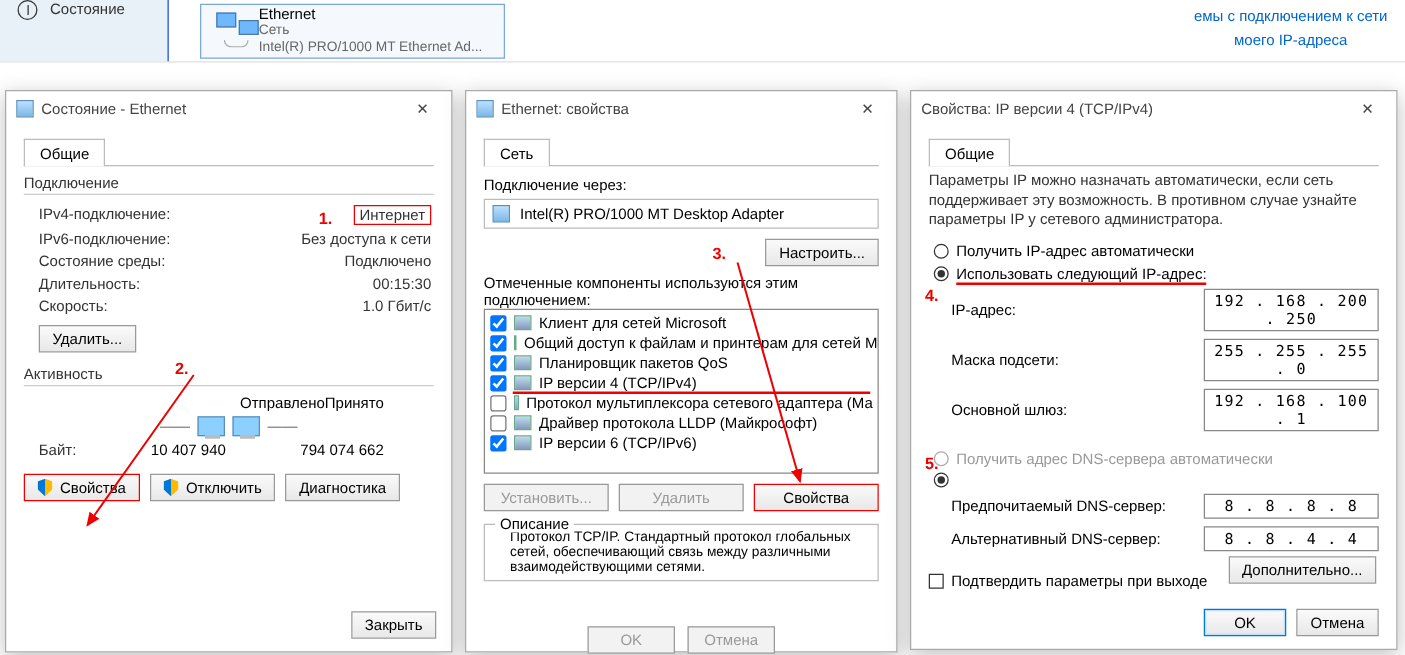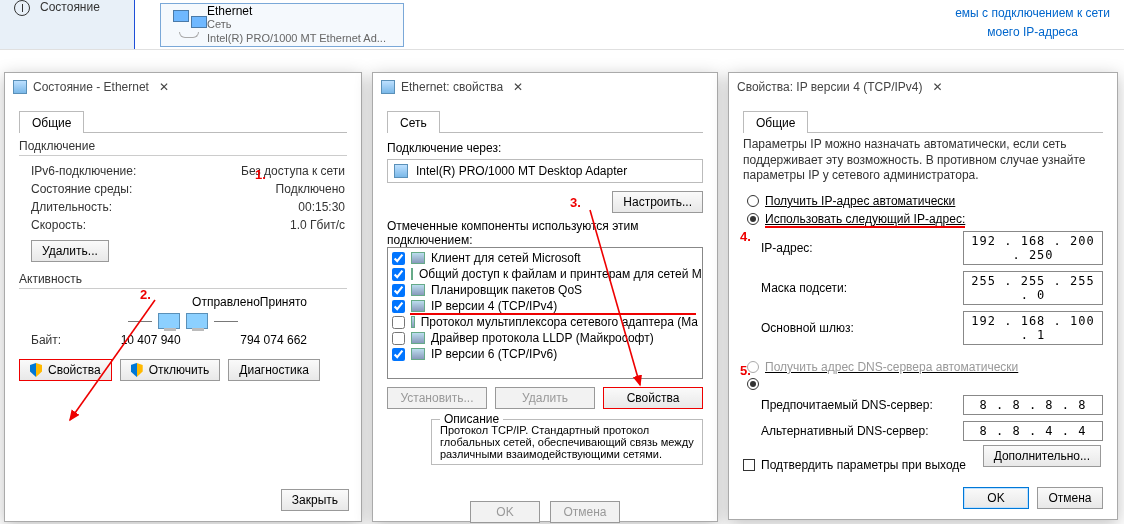--- a/index.html
+++ b/index.html
@@ -17,21 +17,21 @@
 .eth-icon .mon.m1 { left: 0; top: 0; }
 .eth-icon .mon.m2 { right: 0; top: 6px; }
 .eth-icon .cable { position: absolute; bottom: 2px; left: 6px; width: 20px; height: 6px; border: 1px solid #aaa; border-top: none; border-radius: 0 0 6px 6px; }
 .eth-text .t1 { font-weight: 400; }
 .eth-text .t2, .eth-text .t3 { color: #666; font-size: 11px; line-height: 1.2; white-space: nowrap; overflow: hidden; text-overflow: ellipsis; max-width: 180px; }
 .links-right { position: absolute; right: 14px; top: 4px; text-align: center; line-height: 1.6; }
 .links-right a { color: #0066cc; text-decoration: none; }
 
 
 .dlg { position: absolute; background: #fff; border: 1px solid #aaa; box-shadow: 0 4px 16px rgba(0,0,0,0.25); }
-.dlg .titlebar { display: flex; align-items: center; height: 28px; padding: 0 8px; }
+.dlg .titlebar { display: flex; align-items: center; justify-content: space-between; height: 28px; padding: 0 8px; }
 .dlg .titlebar .ttl { display: flex; align-items: center; gap: 6px; color: #444; }
 .dlg .titlebar .close { width: 30px; text-align: center; color: #444; }
 .nic-icon { width: 14px; height: 14px; display: inline-block; background: linear-gradient(#bde0ff, #7ab8e8); border: 1px solid #5a90b8; }
 .content { padding: 10px 14px 8px; }
 
 
 .tabs { display: flex; border-bottom: 1px solid #bbb; }
 .tab { padding: 4px 12px 3px; border: 1px solid #bbb; border-bottom: none; background: #fff; margin-bottom: -1px; }
 
 
@@ -65,28 +65,28 @@
 .conn-through { border: 1px solid #bbb; padding: 4px 6px; display: flex; align-items: center; gap: 8px; margin: 4px 0 8px; }
 .complist { border: 1px solid #888; height: 132px; overflow-y: scroll; padding: 2px 0; }
 .ci { display: flex; align-items: center; gap: 6px; padding: 1px 4px; white-space: nowrap; }
 .ci input { margin: 0; }
 .ci .pic { width: 14px; height: 12px; background: linear-gradient(#bde,#89b); display: inline-block; border: 1px solid #6a8; }
 .ci.hl { position: relative; }
 .ci.hl::after { content: ""; position: absolute; left: 22px; right: 6px; bottom: -1px; height: 2px; background: #e00; }
 #dlg2 .row-btns { display: flex; gap: 8px; justify-content: space-between; margin-top: 8px; }
 #dlg2 .row-btns .btn { flex: 1; justify-content: center; }
 #dlg2 .row-btns .btn.red { border: 1.5px solid #e00; }
-.desc-box { border: 1px solid #bbb; padding: 4px 8px; margin-top: 10px; position: relative; margin-left: 44px; }
+.desc-box { border: 1px solid #bbb; padding: 4px 20px; margin-top: 10px; position: relative; }
 .desc-box .cap { position: absolute; top: -8px; left: 8px; background: #fff; padding: 0 4px; }
 #dlg2 .footer-btns { position: absolute; left: 50%; transform: translateX(-50%); bottom: -2px; display: flex; gap: 10px; }
 
 
 #dlg3 { left: 728px; top: 72px; width: 390px; height: 448px; }
 #dlg3 .para { color: #333; line-height: 1.3; margin: 4px 0 8px; }
-.radio-row { display: flex; align-items: center; gap: 6px; padding: 2px 0 2px 4px; text-decoration: underline; }
+.radio-row { display: flex; align-items: center; gap: 6px; padding: 2px 0 2px 4px; }
 .radio { width: 12px; height: 12px; border: 1px solid #333; border-radius: 50%; display: inline-flex; align-items: center; justify-content: center; }
 .radio.on::after { content: ""; width: 6px; height: 6px; background: #333; border-radius: 50%; }
 .radio.dis { border-color: #aaa; }
 .iprow { display: flex; justify-content: space-between; align-items: center; padding: 3px 0 3px 18px; }
 .ipbox { border: 1px solid #888; width: 140px; padding: 2px 6px; font-family: Consolas, monospace; letter-spacing: 1px; text-align: center; }
 .chk-row { display: flex; align-items: center; gap: 6px; margin-top: 14px; }
 .chkbox { width: 12px; height: 12px; border: 1px solid #333; }
 #dlg3 .adv-btn { position: absolute; right: 16px; bottom: 52px; }
 #dlg3 .footer-btns { position: absolute; right: 14px; bottom: 10px; display: flex; gap: 8px; }
 .underline-red { position: relative; }
@@ -132,20 +132,24 @@
   </div>
   <div class="content">
     <div class="tabs">
         <div class="tab">Общие</div>
       </div>
 
     <div class="grp">
       <div class="grp-title">Подключение</div>
       <div class="grp-line"></div>
       <div class="row">
+          <span class="lab">IPv4-подключение:</span>
+        <span class="val red-box">Интернет</span>
+        </div>
+      <div class="row">
           <span class="lab">IPv6-подключение:</span>
         <span class="val">Без доступа к сети</span>
         </div>
       <div class="row">
           <span class="lab">Состояние среды:</span>
         <span class="val">Подключено</span>
         </div>
       <div class="row">
           <span class="lab">Длительность:</span>
         <span class="val">00:15:30</span>

